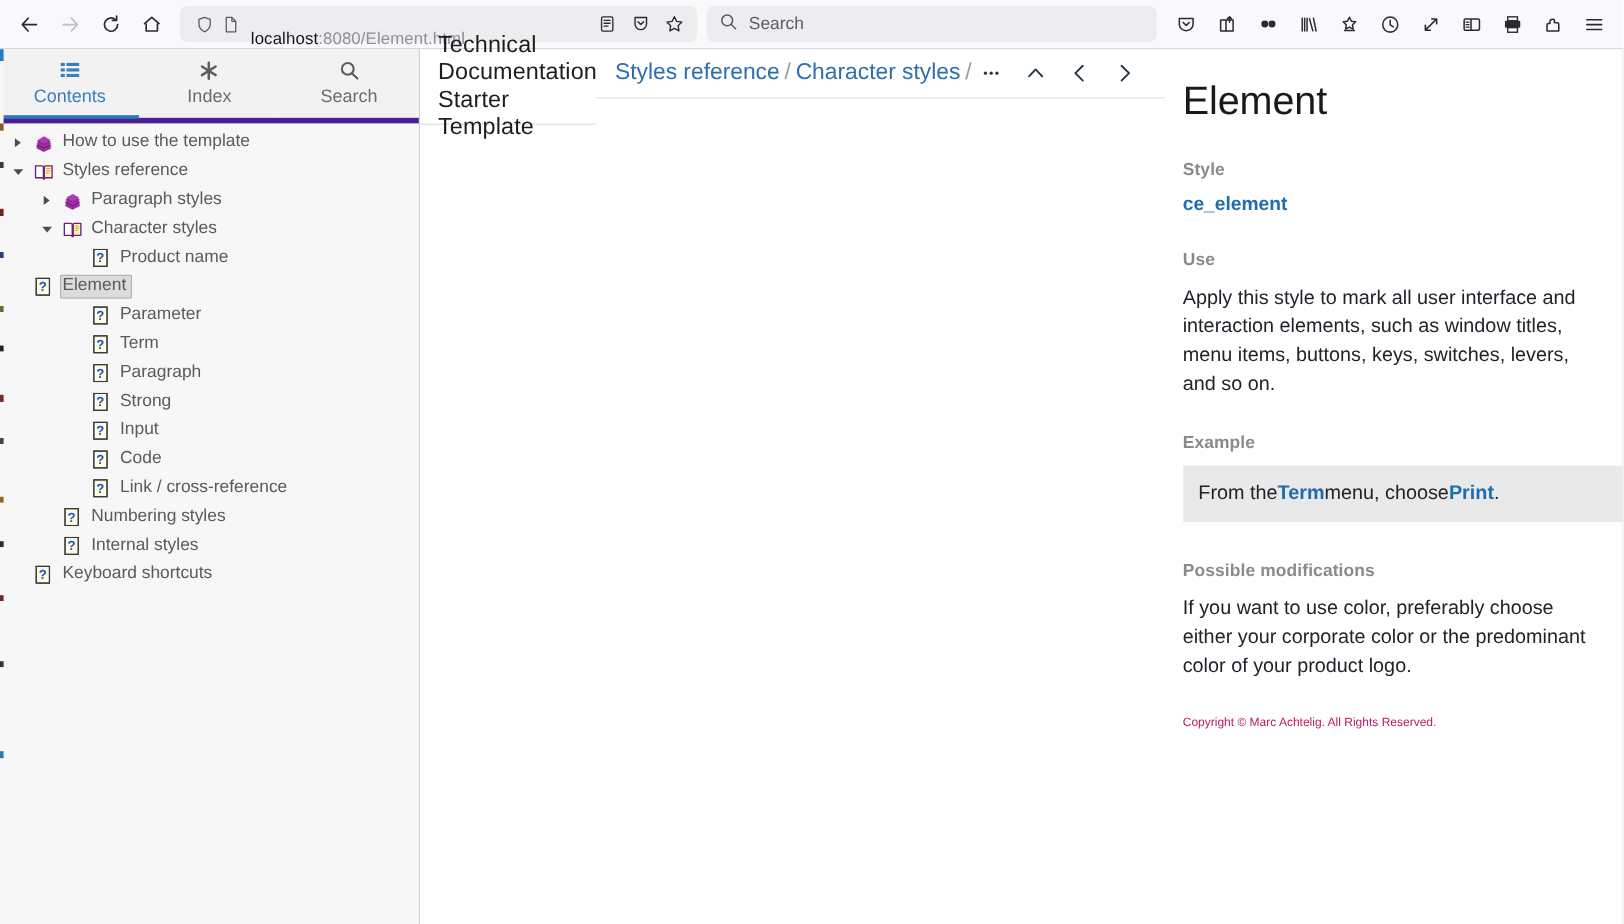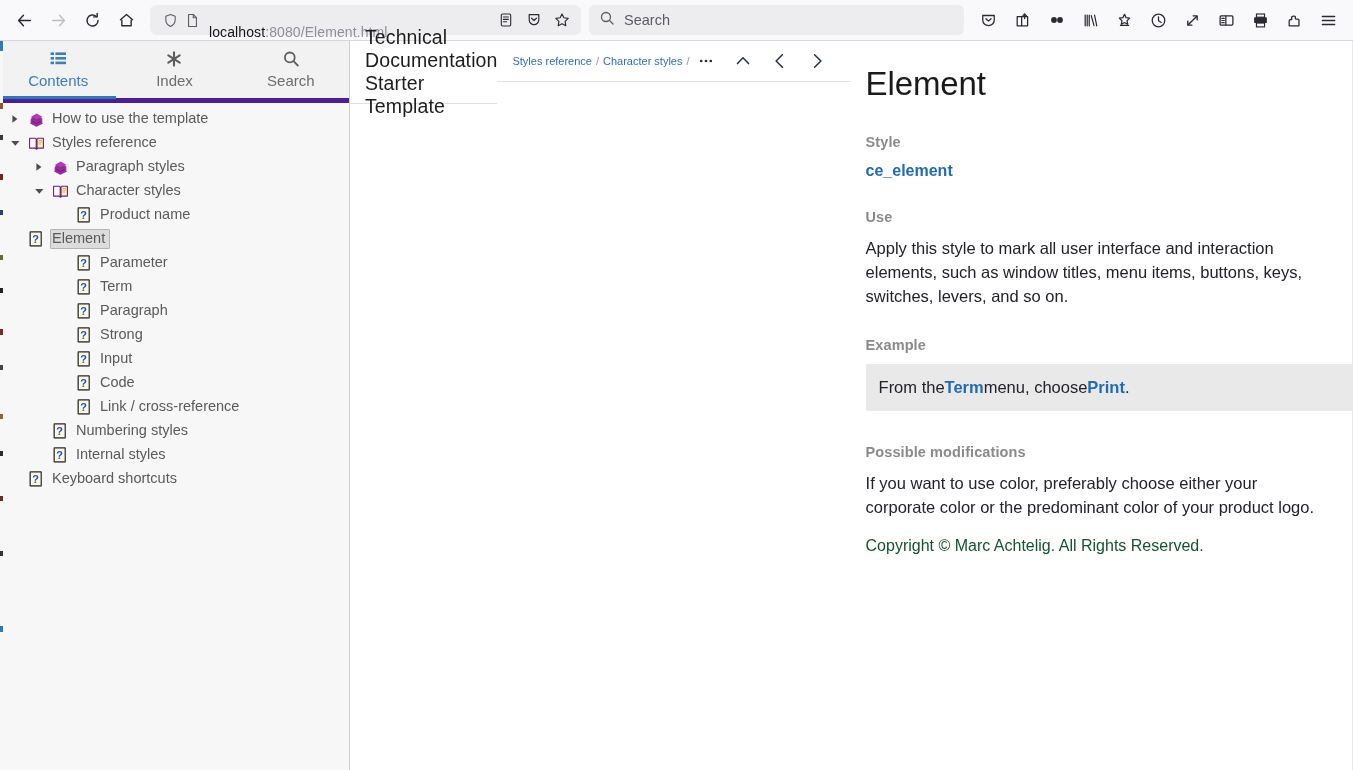--- a/index.html
+++ b/index.html
@@ -234,21 +234,21 @@
     height: 41px;
     flex: 0 0 41px;
     display: flex;
     align-items: center;
     padding: 0 22px 0 15px;
     border-bottom: 1px solid #e4e4e4;
     background: #fff;
   }
   .crumbs {
     flex: 1 1 auto;
-    font-size: 11px;
+    font-size: 19px;
     color: #8d8d8d;
     white-space: nowrap;
     overflow: hidden;
   }
   .crumbs a {
     color: #2f6fb0;
     text-decoration: none;
     cursor: default;
   }
   .crumbs .sep { color: #9a9a9a; padding: 0 4px; }
@@ -306,23 +306,23 @@
     min-height: 47px;
     background: #e9e9e9;
     display: flex;
     align-items: center;
     padding: 0 13px;
     font-size: 16.5px;
     color: #22222a;
   }
   .example-box b { color: #1f6cb0; font-weight: bold; }
   .copyright {
-    margin-top: 18px;
-    font-size: 16px;
-    color: #14532d;
+    margin-top: 30px;
+    font-size: 10px;
+    color: #be185d;
   }
 
   .hscroll-shadow {
     position: absolute;
     right: 0; top: 0; bottom: 0;
     width: 1px;
     background: #e9e9e9;
   }
 </style>
 </head>

